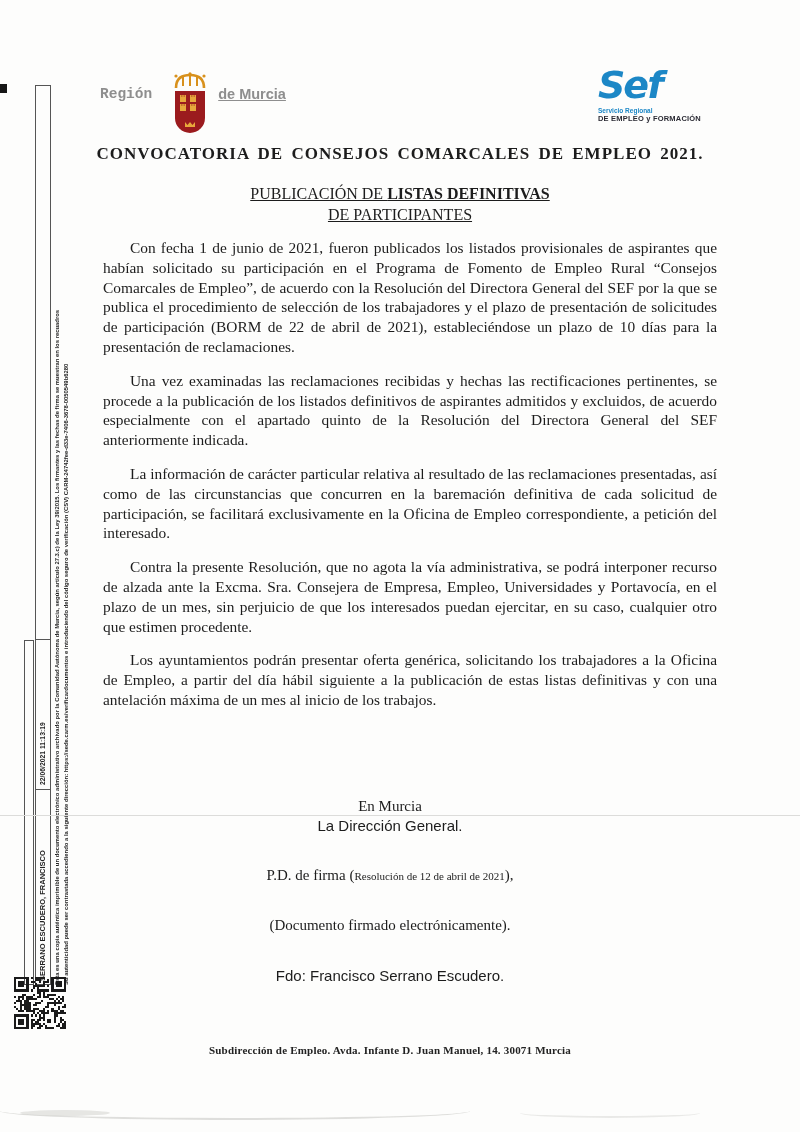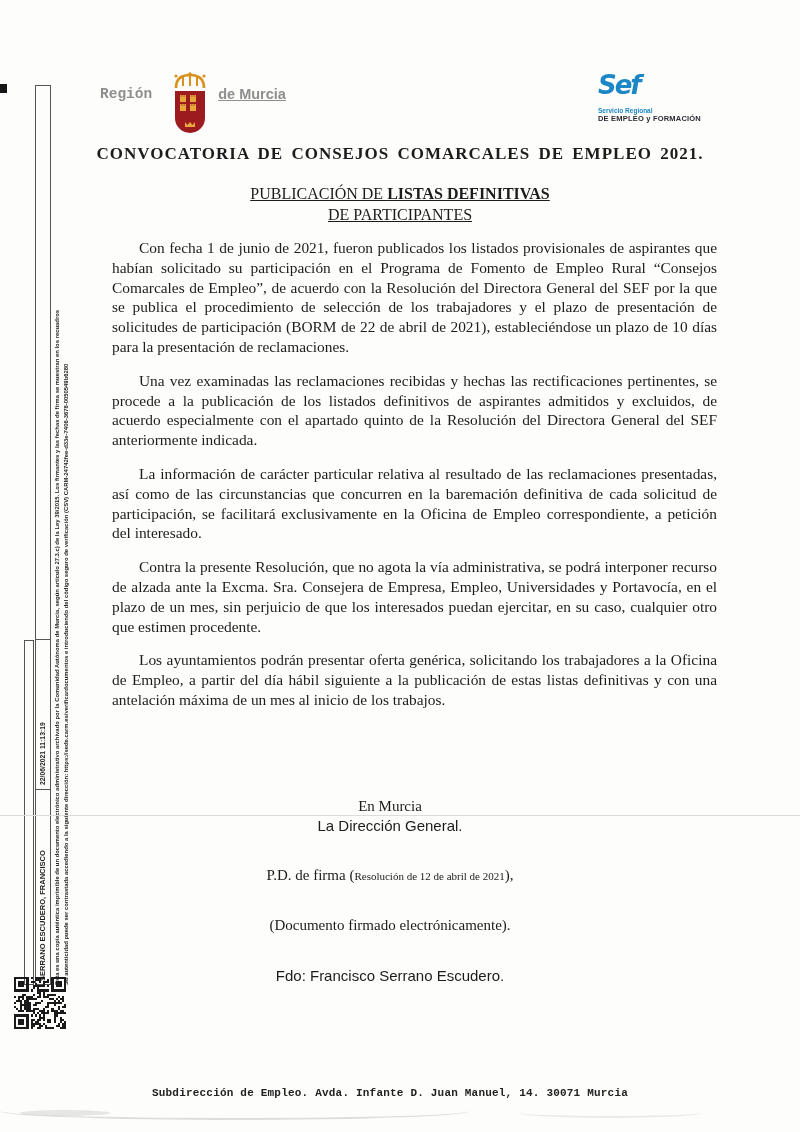--- a/index.html
+++ b/index.html
@@ -6,48 +6,48 @@
   html,body { width:800px; height:1132px; overflow:hidden; }
   body { background:#fdfdfc; font-family:"Liberation Serif", serif; color:#1c1c1c; position:relative; }
   .page { position:absolute; inset:0; }
 
   
   .murcia-logo { position:absolute; left:100px; top:72px; display:flex; align-items:flex-start; }
   .murcia-word { font-family:"Liberation Sans", sans-serif; font-weight:bold; color:#8e8e8e; font-size:14.5px; margin-top:14px; }
   .murcia-word.left { margin-right:16px;font-family:Liberation Mono, monospace; }
   .murcia-word.right { margin-left:6px;text-decoration:underline; }
   .sef-logo { position:absolute; left:598px; top:64px; width:150px; }
-  .sef-word { font-family:"DejaVu Sans", sans-serif; font-style:italic; font-weight:bold; font-size:26px; line-height:42px; color:#1c87c6; letter-spacing:-2px; }
+  .sef-word { font-family:"DejaVu Sans", sans-serif; font-style:italic; font-weight:bold; font-size:38px; line-height:42px; color:#1c87c6; letter-spacing:-2px; }
   .sef-sub1 { font-family:"Liberation Sans", sans-serif; font-size:6.5px; font-weight:bold; color:#1c87c6; margin-top:1px; }
   .sef-sub2 { font-family:"Liberation Sans", sans-serif; font-size:7.5px; font-weight:bold; color:#2a2a33; letter-spacing:.2px; }
 
   
   .doc-title { position:absolute; top:144px; left:60px; width:680px; text-align:center;
     font-size:17px; font-weight:bold; letter-spacing:1px; word-spacing:3px; }
   .doc-subtitle { position:absolute; top:183px; left:100px; width:600px; text-align:center;
     font-size:16px; line-height:21px; }
   .doc-subtitle .u { text-decoration:underline; }
   .doc-subtitle .b { font-weight:bold; }
 
   
   .content { position:absolute; left:103px; top:238px; width:614px;
     font-size:15.4px; line-height:19.8px; text-align:justify; }
-  .content p { text-indent:27px; margin-bottom:14px;margin-left:9px; }
+  .content p { text-indent:27px; margin-bottom:14px; }
   .content a.doclink { color:#2f4fae; text-decoration:underline; }
 
   
   .sig { position:absolute; left:60px; top:798px; width:660px; text-align:center; font-size:15px; }
   .sig .sans { font-family:"Liberation Sans", sans-serif; }
   .sig div { margin-bottom:2px; }
   .sig .gap { margin-top:33px; }
   .sig .small { font-size:11px; }
 
   
-  .footer { position:absolute; left:60px; top:1087px; width:660px; text-align:center;
-    font-family:Liberation Mono, monospace; font-size:11px; font-weight:bold; color:#222; letter-spacing:.2px; }
+  .footer { position:absolute; left:60px; top:1044px; width:660px; text-align:center;
+    font-family:Liberation Serif, serif; font-size:11px; font-weight:bold; color:#222; letter-spacing:.2px; }
 
   
   .verify { position:absolute; top:85px; left:24px; width:900px; height:52px;
     transform-origin:top left; transform:rotate(-90deg) translateX(-900px);
     font-family:"Liberation Sans", sans-serif; color:#222; }
   .v-rowA { width:345px; height:10px; border:1px solid #555; }
   .v-table { width:900px; height:16px; margin-top:1px; border:1px solid #555; display:flex; }
   .v-cell { border-right:1px solid #555; overflow:hidden; white-space:nowrap; }
   .v-name { width:195px; font-size:7.5px; font-weight:bold; line-height:14px; padding-left:3px; }
   .v-date { width:150px; font-size:6.8px; font-weight:bold; line-height:14px; padding-left:4px; }

